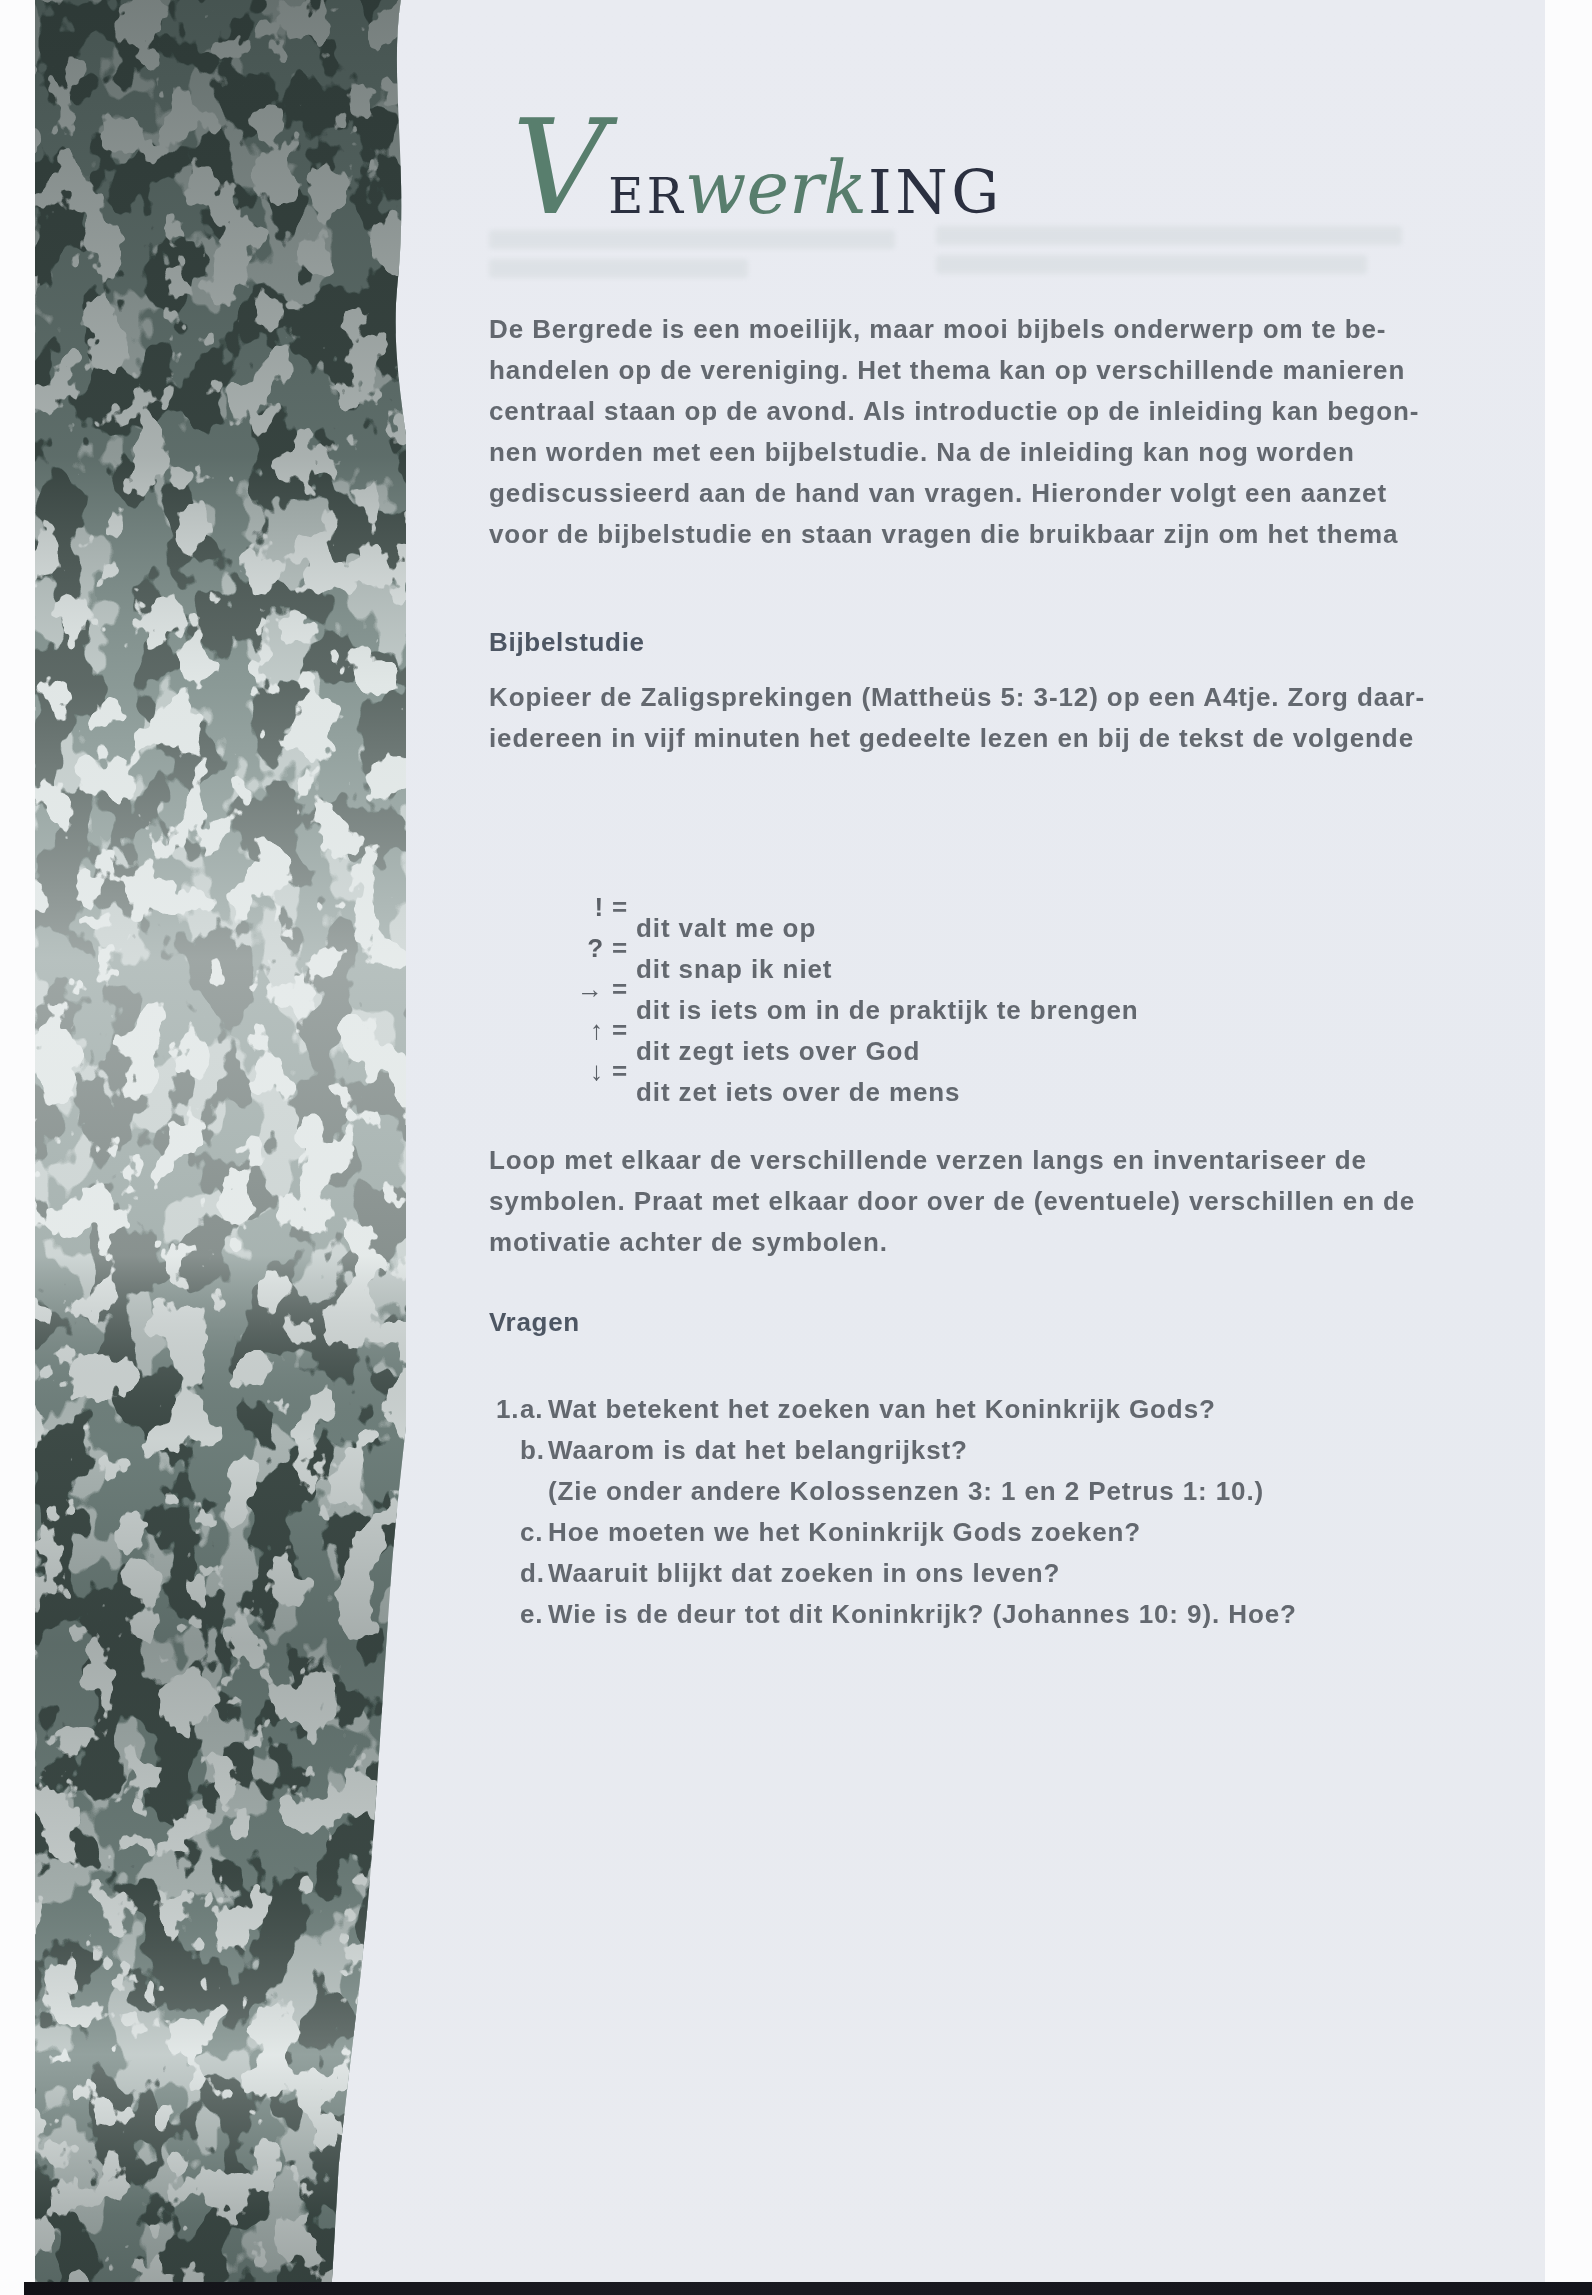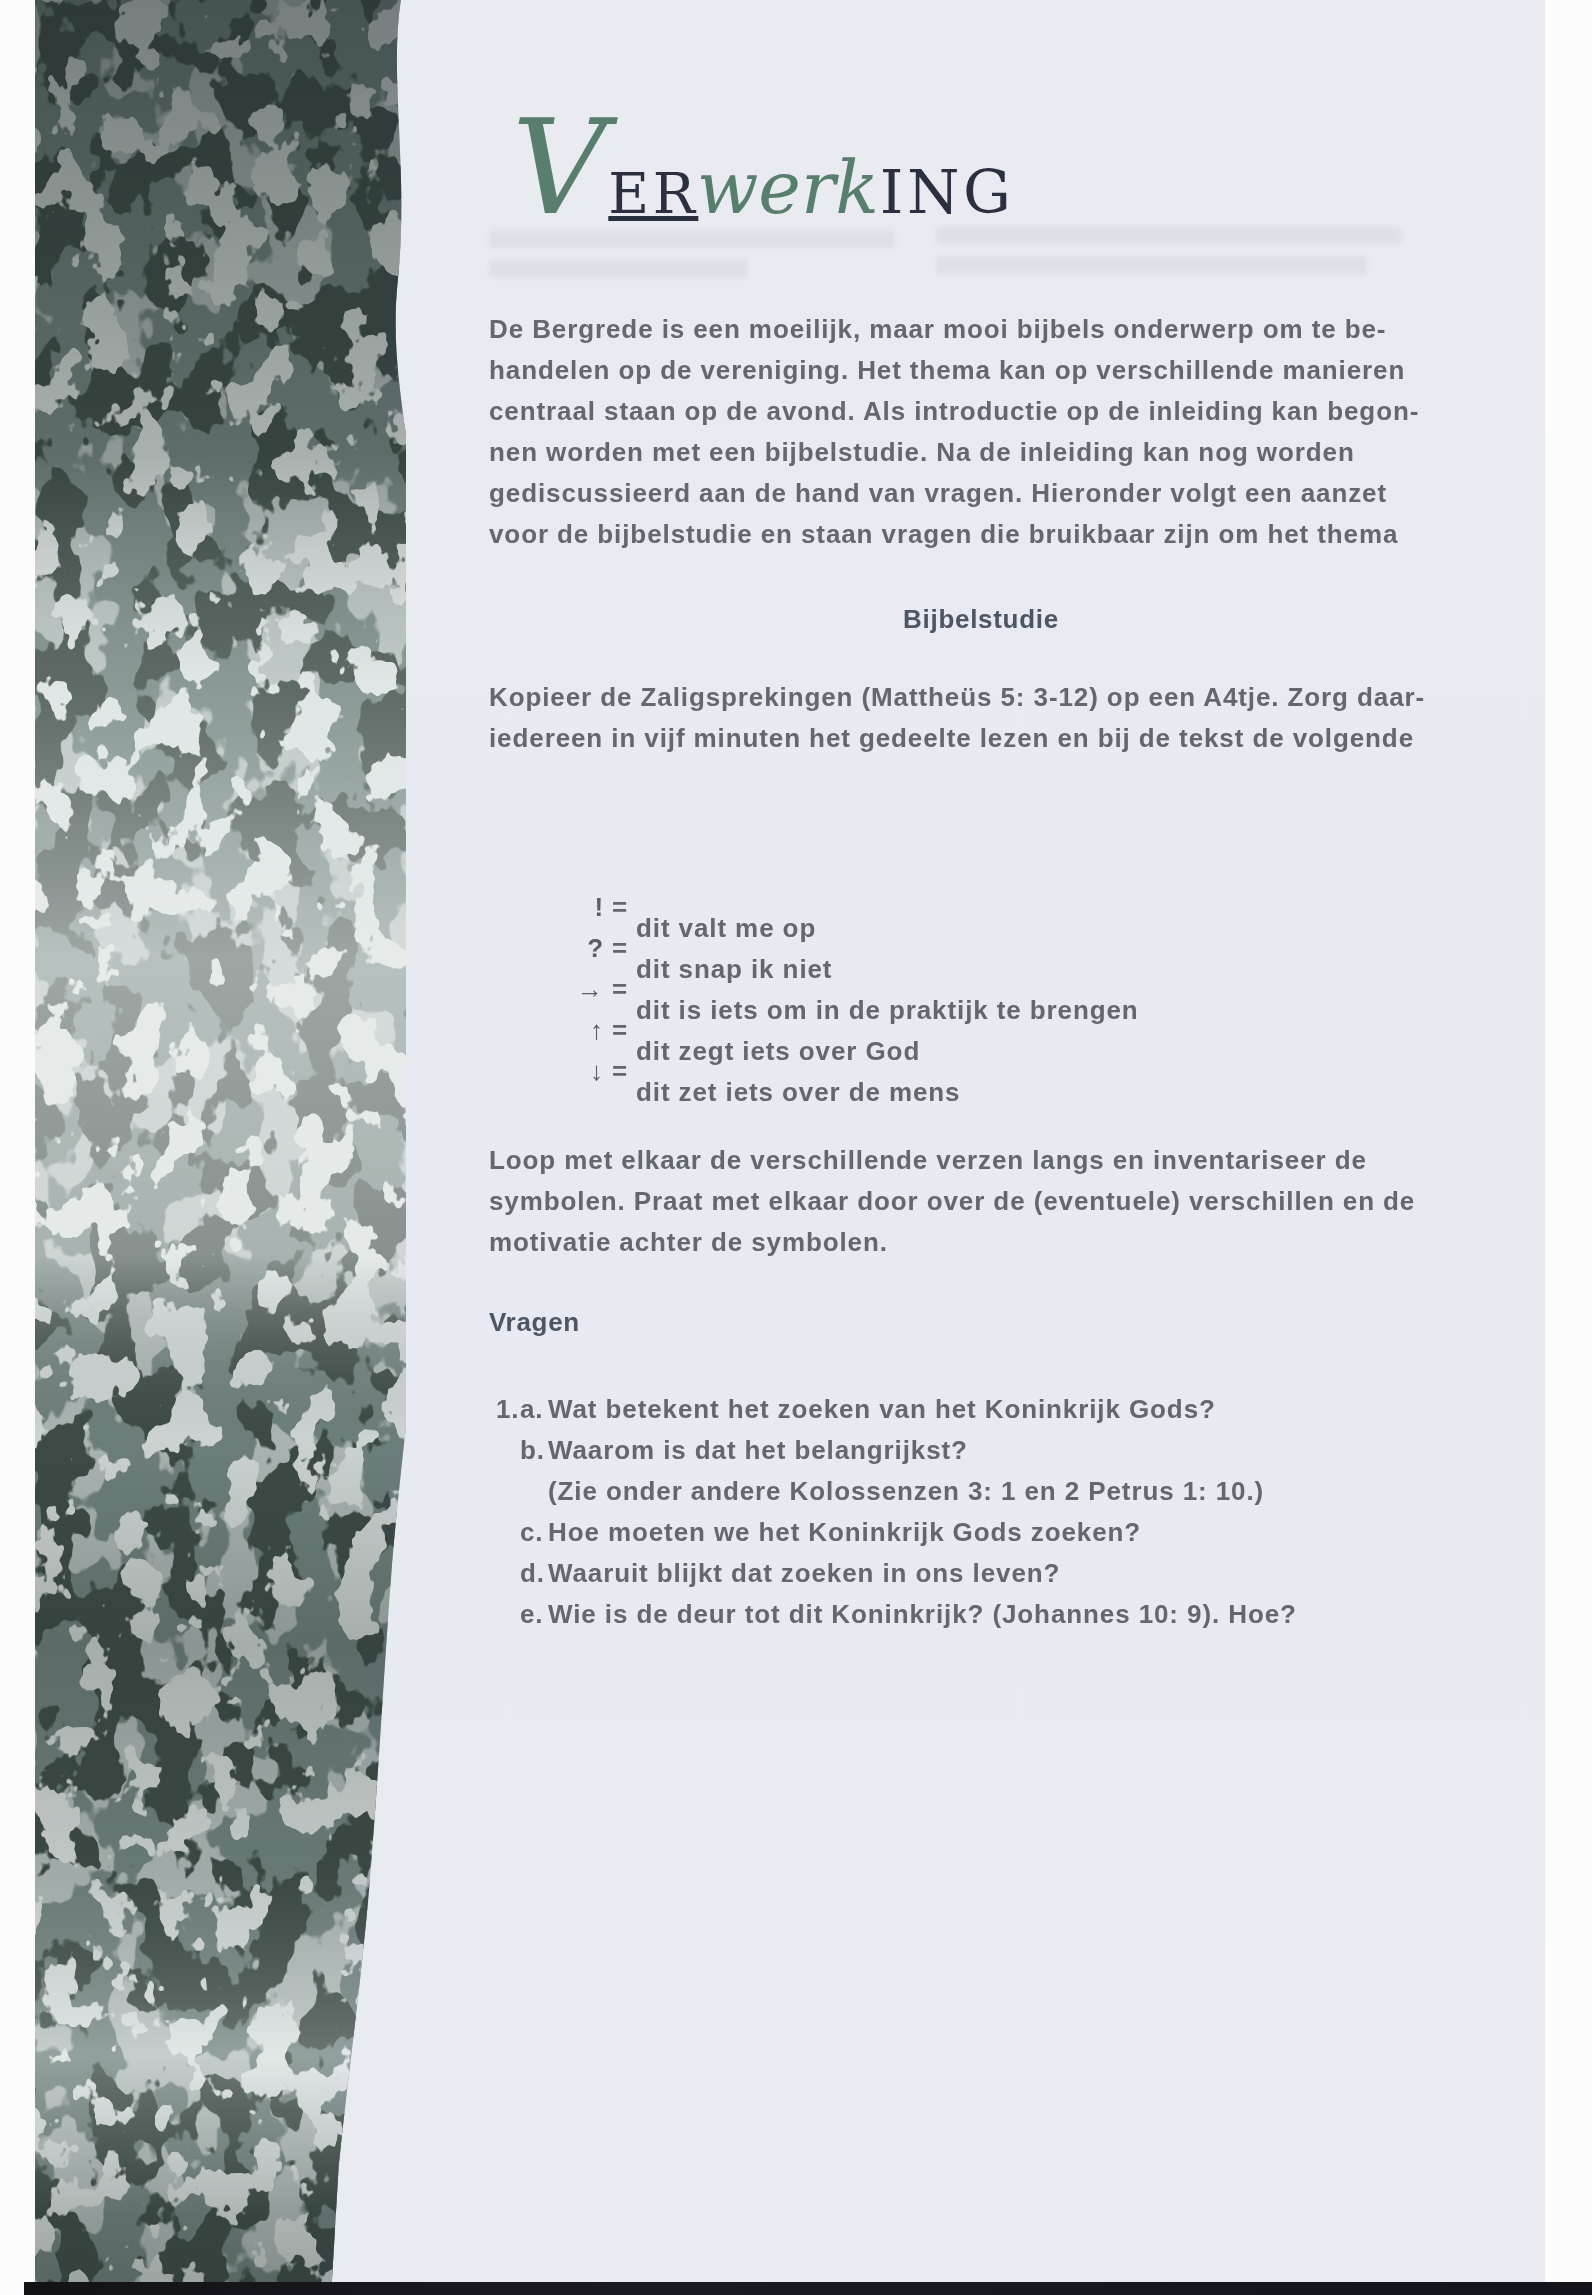--- a/index.html
+++ b/index.html
@@ -28,21 +28,21 @@
   .body-text{font-size:26px;letter-spacing:0.9px;color:#63686f;font-weight:bold;}
   .heading{font-size:26px;letter-spacing:0.7px;font-weight:bold;color:#4d5663;}
 
   
   .title{position:absolute;left:512px;top:102px;display:flex;align-items:baseline;white-space:nowrap;}
   .title span{display:inline-block;}
   .t-serif{font-family:"DejaVu Serif", serif;}
   .t-green{color:#587e6d;font-style:italic;}
   .t-dark{color:#2b3040;}
   .t-v{font-size:131px;line-height:1;margin-right:1.7px;}
-  .t-er{font-size:56px;line-height:1;letter-spacing:3.5px;text-decoration:underline;}
+  .t-er{font-size:48px;line-height:1;letter-spacing:3.5px;}
   .t-werk{font-size:72px;line-height:1;margin-left:-1.7px;margin-right:0.9px;}
   .t-ing{font-size:60px;line-height:1;letter-spacing:3.5px;}
 
   
   .ghost{position:absolute;background:#7e958b;opacity:0.10;filter:blur(2.6px);border-radius:3.5px;}
 
   
   .symbols{margin-left:82px;}
   .trow{display:flex;height:41px;line-height:41px;white-space:nowrap;}
   .symbols .c0{width:33px;text-align:right;color:#5b6067;}
@@ -129,21 +129,21 @@
 
   <div class="block body-text" style="top:309px;">
       <div class="line">De Bergrede is een moeilijk, maar mooi bijbels onderwerp om te be-</div>
       <div class="line">handelen op de vereniging. Het thema kan op verschillende manieren</div>
       <div class="line">centraal staan op de avond. Als introductie op de inleiding kan begon-</div>
       <div class="line">nen worden met een bijbelstudie. Na de inleiding kan nog worden</div>
       <div class="line">gediscussieerd aan de hand van vragen. Hieronder volgt een aanzet</div>
       <div class="line">voor de bijbelstudie en staan vragen die bruikbaar zijn om het thema</div>
     </div>
 
-  <div class="block heading" style="top:604px;text-align:center;">Bijbelstudie</div>
+  <div class="block heading" style="top:627px;">Bijbelstudie</div>
 
   <div class="block body-text" style="top:677px;">
       <div class="line">Kopieer de Zaligsprekingen (Mattheüs 5: 3-12) op een A4tje. Zorg daar-</div>
       <div class="line">iedereen in vijf minuten het gedeelte lezen en bij de tekst de volgende</div>
     </div>
 
   <div class="block body-text symbols" style="top:887px;">
       <div class="trow">
         <span class="tcell c0">!</span>
         <span class="tcell c1">=</span>

